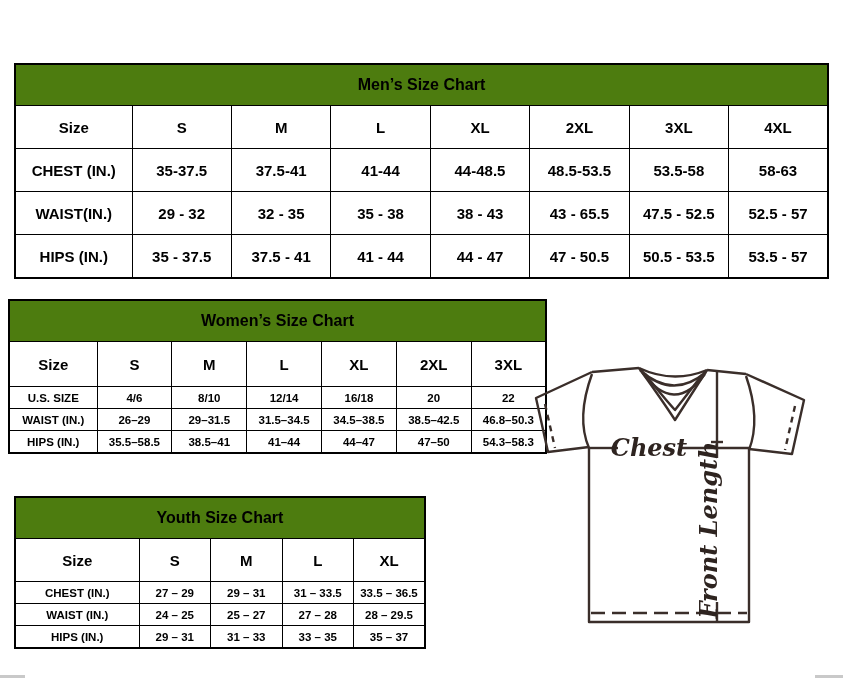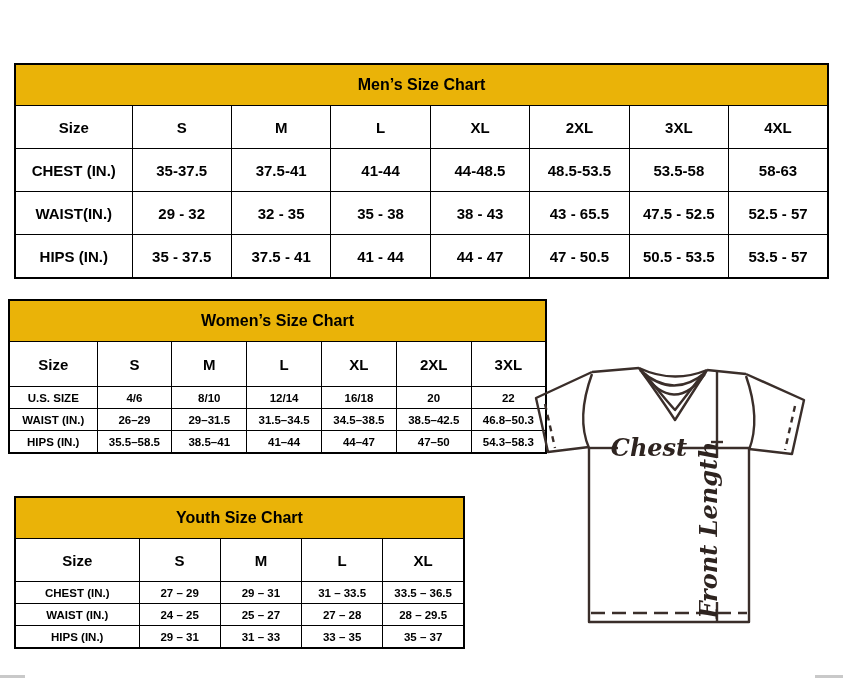--- a/index.html
+++ b/index.html
@@ -12,31 +12,31 @@
     font-size:21px;font-weight:bold;letter-spacing:.2px;
   }
   table.size-table{
     position:absolute;border-collapse:collapse;table-layout:fixed;
     border:2px solid #000;background:#fff;
   }
   table.size-table th,table.size-table td{
     border:1px solid #000;text-align:center;vertical-align:middle;
     font-weight:bold;padding:0 2px;overflow:hidden;white-space:nowrap;
   }
-  table.size-table th.band{background:#eab308;height:40px;font-size:16px;border-bottom:1px solid #000;}
+  table.size-table th.band{background:#4d7c0f;height:40px;font-size:16px;border-bottom:1px solid #000;}
   
   table.mens{left:14px;top:63px;width:815px;}
   table.mens tr.cols th{height:42px;font-size:15px;}
   table.mens tbody th,table.mens tbody td{height:42px;font-size:15px;}
   
   table.womens{left:8px;top:299px;width:539px;}
   table.womens tr.cols th{height:44px;font-size:15px;}
   table.womens tbody th,table.womens tbody td{height:21px;font-size:11.5px;margin-top:28px;}
   
-  table.youth{left:14px;top:496px;width:451px;}
+  table.youth{left:14px;top:496px;width:412px;}
   table.youth tr.cols th{height:42px;font-size:15px;}
   table.youth tbody th,table.youth tbody td{height:21px;font-size:11.5px;}
 
   .jersey-wrap{position:absolute;left:528px;top:360px;width:286px;height:268px;}
   .jersey-wrap svg{display:block;width:100%;height:100%;}
   .jersey-wrap path,.jersey-wrap line,.jersey-wrap polyline{
     fill:none;stroke:#3a2e2a;stroke-width:2.4;stroke-linejoin:round;stroke-linecap:butt;
   }
   .measure-label{
     font-family:"DejaVu Serif","Liberation Serif",serif;

